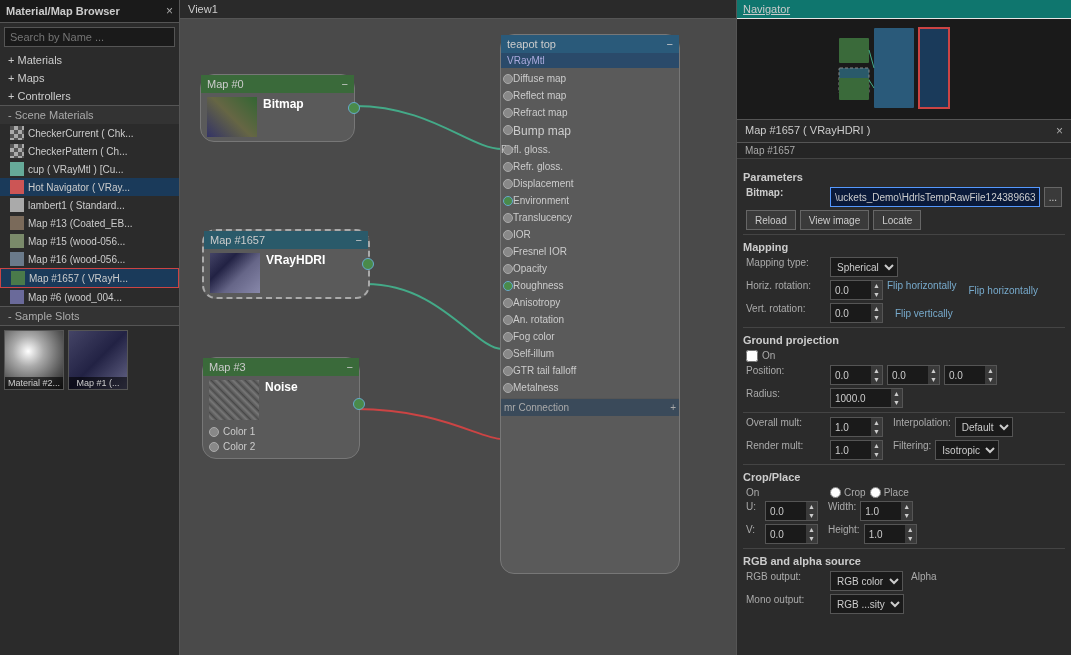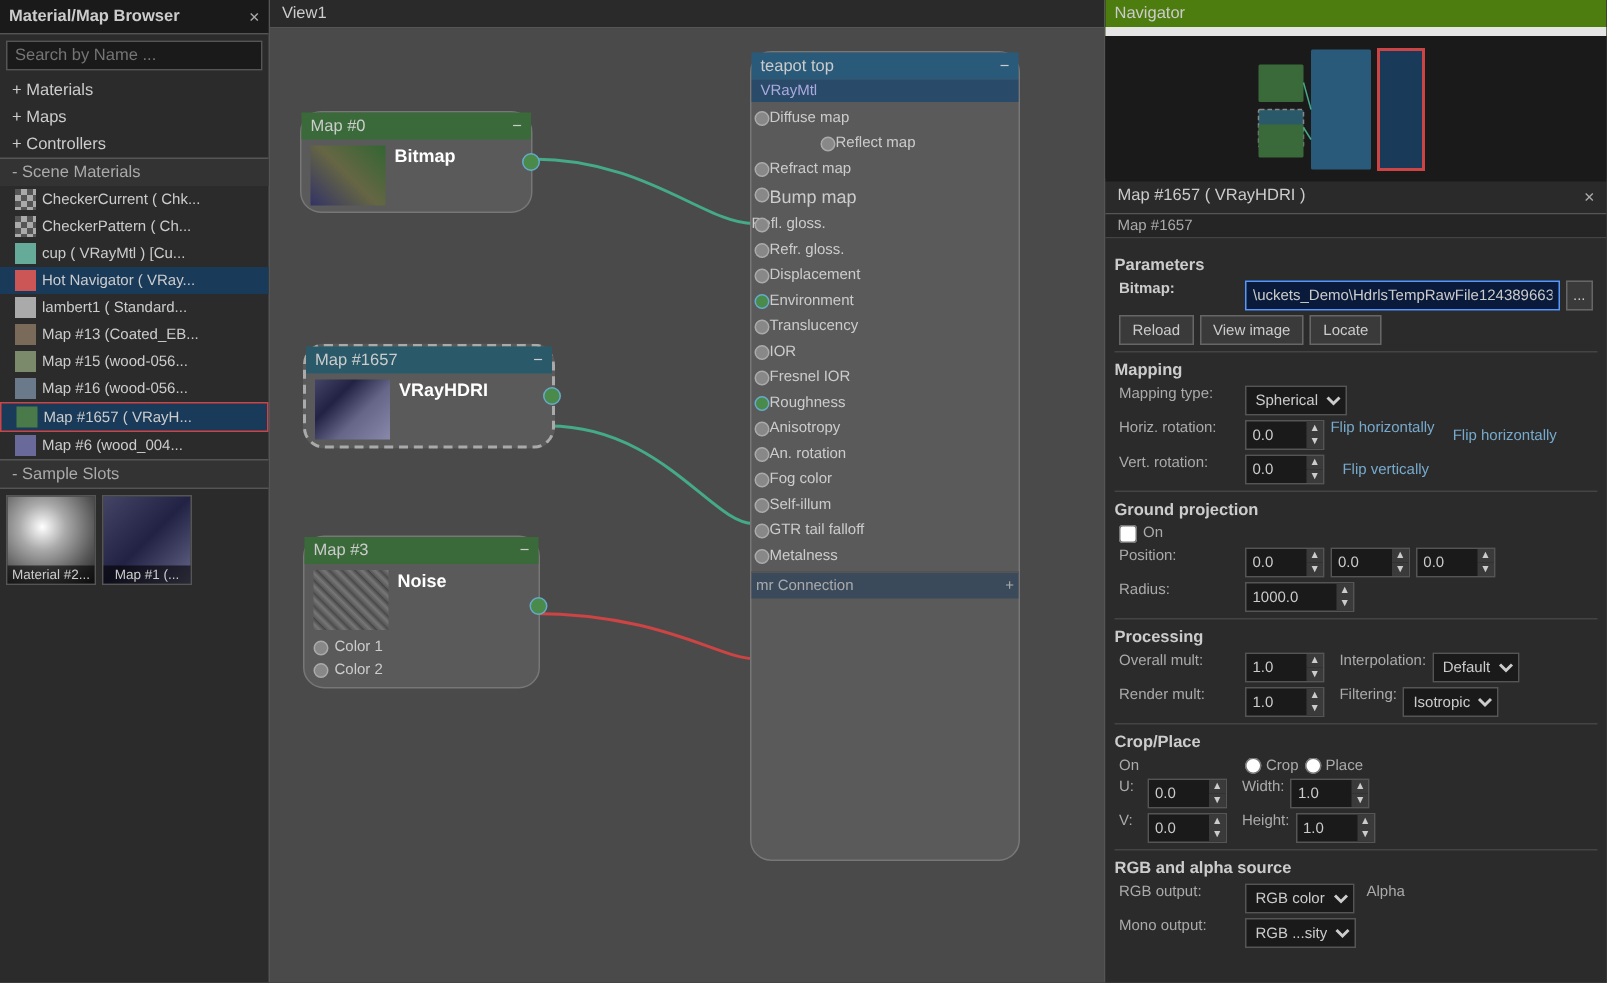--- a/index.html
+++ b/index.html
@@ -245,22 +245,23 @@
     #navigator-section {
       height: 120px;
       background: #1a1a1a;
       border-bottom: 1px solid #555;
       position: relative;
     }
     #navigator-title {
       padding: 3px 6px;
       font-size: 11px;
       color: #ccc;
-      background: #4d7c0f;
-      border-bottom: 6px solid #e5e5e5;
+      background: #0f766e;
+      border-bottom: 1px solid #e5e5e5;
+      text-decoration: underline;
     }
     #navigator-canvas {
       width: 100%;
       height: calc(100% - 22px);
       position: relative;
       background: #1a1a1a;
       display: flex;
       align-items: center;
       justify-content: center;
     }
@@ -526,21 +527,21 @@
         <span>−</span>
       </div>
       <div style="background:#2a4a6a;padding:2px 6px;font-size:10px;color:#aad;">
         <span>VRayMtl</span>
       </div>
       <div class="node-body" style="padding:2px 0;">
         <div style="padding:3px 8px 3px 12px;font-size:10px;color:#ccc;position:relative;display:flex;align-items:center;">
           <div style="position:absolute;left:2px;width:10px;height:10px;border-radius:50%;background:#888;border:1px solid #aaa;"></div>
           <span>Diffuse map</span>
         </div>
-        <div style="padding:3px 20px 3px 12px;font-size:10px;color:#ccc;position:relative;margin-left:44px;">
+        <div style="padding:3px 20px 3px 12px;font-size:10px;color:#ccc;position:relative;">
           <div style="position:absolute;left:2px;top:4px;width:10px;height:10px;border-radius:50%;background:#888;border:1px solid #aaa;"></div>
           <span>Reflect map</span>
         </div>
         <div style="padding:3px 8px 3px 12px;font-size:10px;color:#ccc;position:relative;">
           <div style="position:absolute;left:2px;top:4px;width:10px;height:10px;border-radius:50%;background:#888;border:1px solid #aaa;"></div>
           <span>Refract map</span>
         </div>
         <div style="padding:3px 8px 3px 12px;font-size:12px;color:#ccc;position:relative;">
           <div style="position:absolute;left:2px;top:4px;width:10px;height:10px;border-radius:50%;background:#888;border:1px solid #aaa;"></div>
           <span>Bump map</span>
@@ -565,20 +566,24 @@
           <div style="position:absolute;left:2px;top:4px;width:10px;height:10px;border-radius:50%;background:#888;border:1px solid #aaa;"></div>
           <span>Translucency</span>
         </div>
         <div style="padding:3px 8px 3px 12px;font-size:10px;color:#ccc;position:relative;">
           <div style="position:absolute;left:2px;top:4px;width:10px;height:10px;border-radius:50%;background:#888;border:1px solid #aaa;"></div>
           <span>IOR</span>
         </div>
         <div style="padding:3px 8px 3px 12px;font-size:10px;color:#ccc;position:relative;">
           <div style="position:absolute;left:2px;top:4px;width:10px;height:10px;border-radius:50%;background:#888;border:1px solid #aaa;"></div>
           <span>Fresnel IOR</span>
+        </div>
+        <div style="padding:3px 8px 3px 12px;font-size:10px;color:#ccc;position:relative;">
+          <div style="position:absolute;left:2px;top:4px;width:10px;height:10px;border-radius:50%;background:#888;border:1px solid #aaa;"></div>
+          <span>Opacity</span>
         </div>
         <div style="padding:3px 8px 3px 12px;font-size:10px;color:#ccc;position:relative;">
           <div style="position:absolute;left:2px;top:4px;width:10px;height:10px;border-radius:50%;background:#4a8a4a;border:1px solid #6ac;"></div>
           <span>Roughness</span>
         </div>
         <div style="padding:3px 8px 3px 12px;font-size:10px;color:#ccc;position:relative;">
           <div style="position:absolute;left:2px;top:4px;width:10px;height:10px;border-radius:50%;background:#888;border:1px solid #aaa;"></div>
           <span>Anisotropy</span>
         </div>
         <div style="padding:3px 8px 3px 12px;font-size:10px;color:#ccc;position:relative;">
@@ -730,21 +735,20 @@
         <input type="text" class="spin-input" value="1000.0" style="width: 60px;">
         <div class="spin-arrows">
             <button class="spin-arrow">▲</button>
             <button class="spin-arrow">▼</button>
           </div>
       </div>
     </div>
 
     <hr class="divider">
 
-    <div class="params-section-title">Processing</div>
     <div class="param-row">
       <span class="param-label">Overall mult:</span>
       <div class="spin-container">
         <input type="text" class="spin-input" value="1.0" style="">
         <div class="spin-arrows">
             <button class="spin-arrow">▲</button>
             <button class="spin-arrow">▼</button>
           </div>
       </div>
       <span class="param-label" style="min-width:auto;margin-left:6px;">Interpolation:</span>

